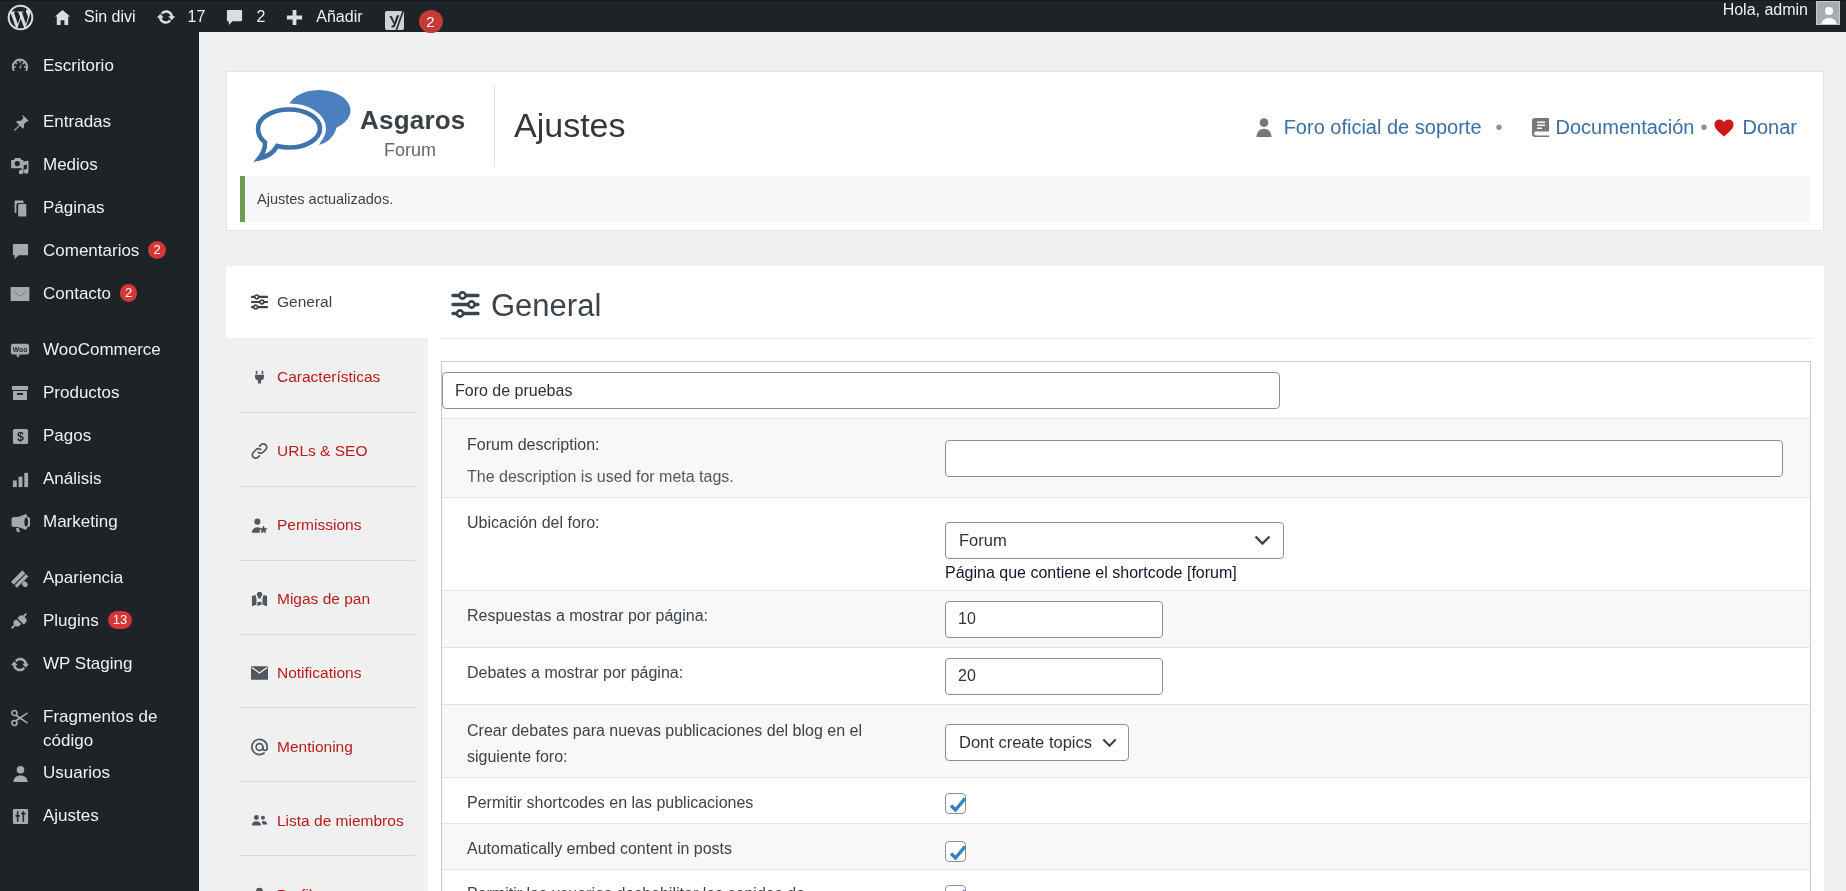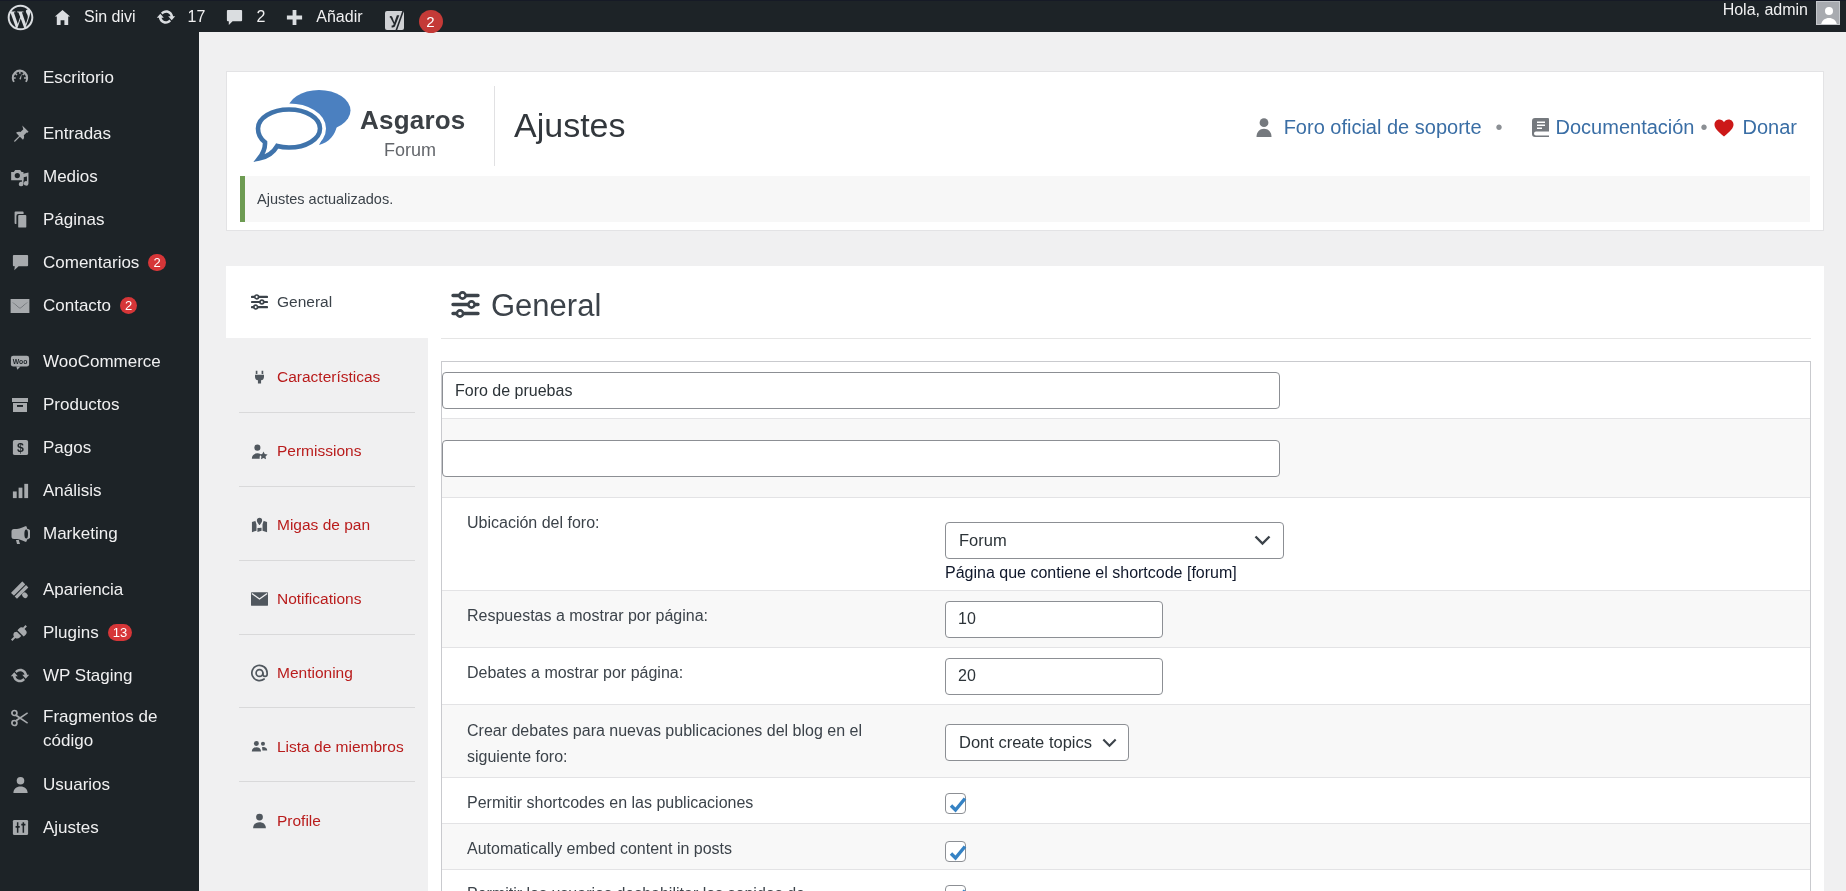--- a/index.html
+++ b/index.html
@@ -13,21 +13,21 @@
 .ab-item { display:flex; align-items:center; height:32px; padding:0 10px; font-size:16px; color:#f0f0f1; }
 .ab-item svg { flex:0 0 auto; }
 .ab-txt { margin-left:12px; }
 #ab-right { position:absolute; right:6px; top:0; height:32px; display:flex; align-items:flex-start; font-size:16px; }
 .yoast-badge { background:#c43a37; color:#fff; border-radius:50%; width:24px; height:23px; display:flex; align-items:center; justify-content:center; font-size:15px; margin-left:11px; margin-top:8px; }
 .avatar { width:24px; height:24px; background:#9b9ea3; border:1px solid #c5c8cc; margin-left:8px; position:relative; overflow:hidden; }
 .avatar svg { position:absolute; left:0; top:0; }
 
 
 #sidebar { position:absolute; left:0; top:32px; width:199px; height:859px; background:#1d2327; padding-top:24px; }
-.mi { display:flex; align-items:center; min-height:43px; padding-left:10px; color:#f0f0f1; font-size:17px; }
+.mi { display:flex; align-items:flex-start; min-height:43px; padding-left:10px; color:#f0f0f1; font-size:17px; }
 .mi .ico { width:20px; height:20px; flex:0 0 20px; margin-right:13px; display:flex; align-items:center; justify-content:center; color:#a7aaad; }
 .mi.sep { margin-top:13px; }
 .badge { background:#d63638; color:#fff; border-radius:9px; min-width:17px; height:17.5px; padding:0 5px; font-size:13px; display:inline-flex; align-items:center; justify-content:center; margin-left:9px; }
 .mi.wrap { align-items:flex-start; padding-top:8px; min-height:66px; }
 .mi.wrap .ico { margin-top:3px; }
 .mi.wrap .lbl { line-height:24px; }
 
 
 #main { position:absolute; left:199px; top:32px; width:1647px; height:859px; background:#f0f0f1; }
 
@@ -297,20 +297,26 @@
                 <circle cx="5" cy="13.4" r="2"></circle>
               </g>
             </svg>
           </span>General</div>
       <div class="tab"><span class="tico">
             <svg width="15" height="16" viewBox="0 0 20 20" fill="#50575e">
               <path d="M5 1.5h2.2V6H5zM12.8 1.5H15V6h-2.2zM4 7h12v2.5a5 5 0 01-3.9 4.9v4.1H7.9v-4.1A5 5 0 014 9.5z"></path>
             </svg>
           </span>Características</div>
       <div class="tab"><span class="tico">
+            <svg width="18" height="18" viewBox="0 0 20 20" fill="none" stroke="#50575e" stroke-width="2" stroke-linecap="round">
+              <path d="M8.5 11.5a4 4 0 005.7 0l3-3a4 4 0 10-5.7-5.6l-1.3 1.3"></path>
+              <path d="M11.5 8.5a4 4 0 00-5.7 0l-3 3a4 4 0 105.7 5.6l1.3-1.3"></path>
+            </svg>
+          </span>URLs &amp; SEO</div>
+      <div class="tab"><span class="tico">
             <svg width="18" height="17" viewBox="0 0 20 19" fill="#50575e">
               <circle cx="7.5" cy="5" r="3.6"></circle>
               <path d="M1 18c0-4 2.9-6.4 6.5-6.4 1.5 0 2.9.4 4 1.2a6.5 6.5 0 00-1.2 5.2z"></path>
               <path d="M14.7 9.5l1.5 3 3.3.5-2.4 2.3.6 3.3-3-1.6-3 1.6.6-3.3-2.4-2.3 3.3-.5z"></path>
             </svg>
           </span>Permissions</div>
       <div class="tab"><span class="tico">
             <svg width="18" height="18" viewBox="0 0 18 18" fill="#50575e">
               <path d="M1 5.8 L5.8 4.2 V15 L1 16.6z"></path>
               <path d="M6.8 12.2 L11.2 11.8 V15 L6.8 16.4z"></path>
@@ -363,20 +369,21 @@
         <span class="gtxt">General</span>
       </div>
       <div id="chead-sep"></div>
       <div id="ftable">
         <div class="frow" style="height:56px;">
           <div class="fctrl">
               <div class="tinput" style="width:838px; margin-top:10px;">Foro de pruebas</div>
             </div>
         </div>
         <div class="frow alt" style="height:78.5px;">
+          <div class="flabel">Forum description:<div style="color:#50575e; margin-top:13px;">The description is used for meta tags.</div></div>
           <div class="fctrl">
               <div class="tinput" style="width:838px; margin-top:21px;"></div>
             </div>
         </div>
         <div class="frow" style="height:93px;">
           <div class="flabel">Ubicación del foro:</div>
           <div class="fctrl">
             <div class="sel" style="width:339px; margin-top:24px;">
                 <span>Forum</span>
                 <span class="chev"><svg width="17" height="11" viewBox="0 0 17 11">

